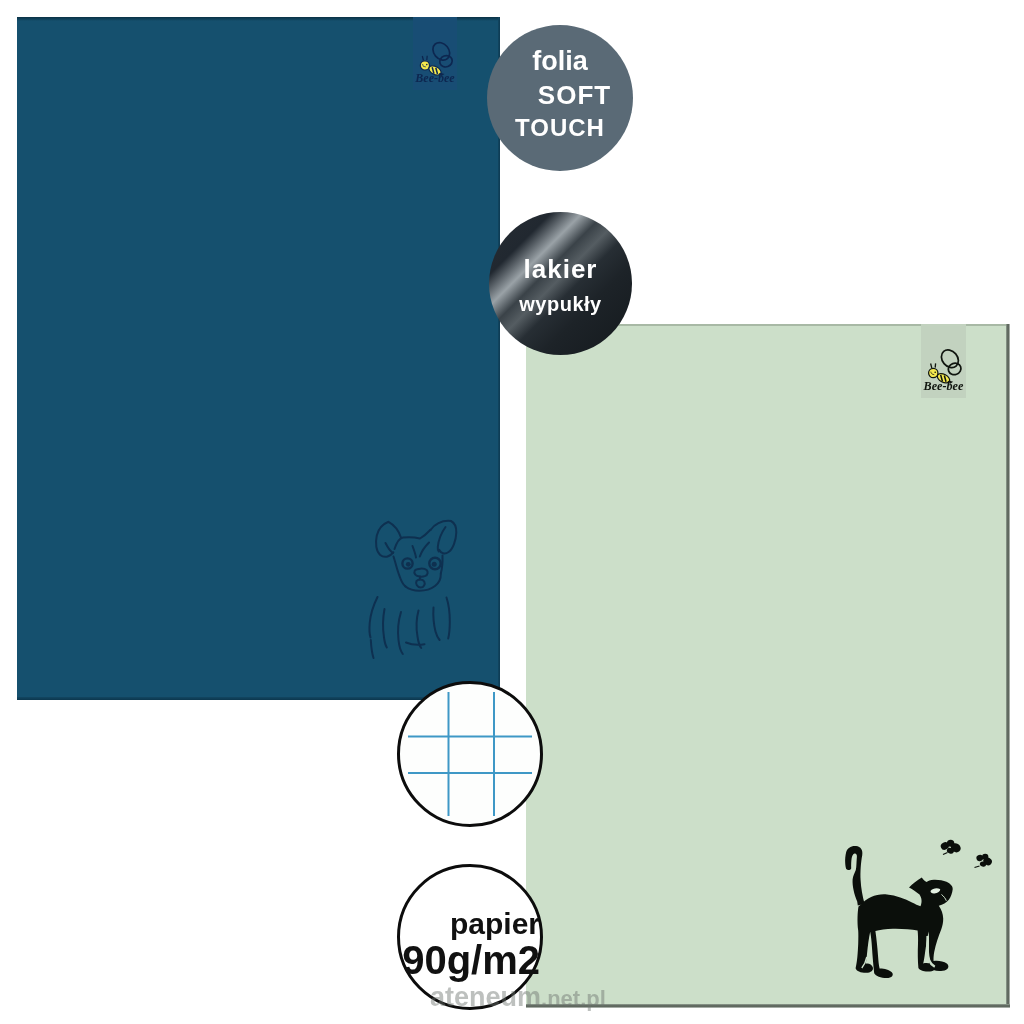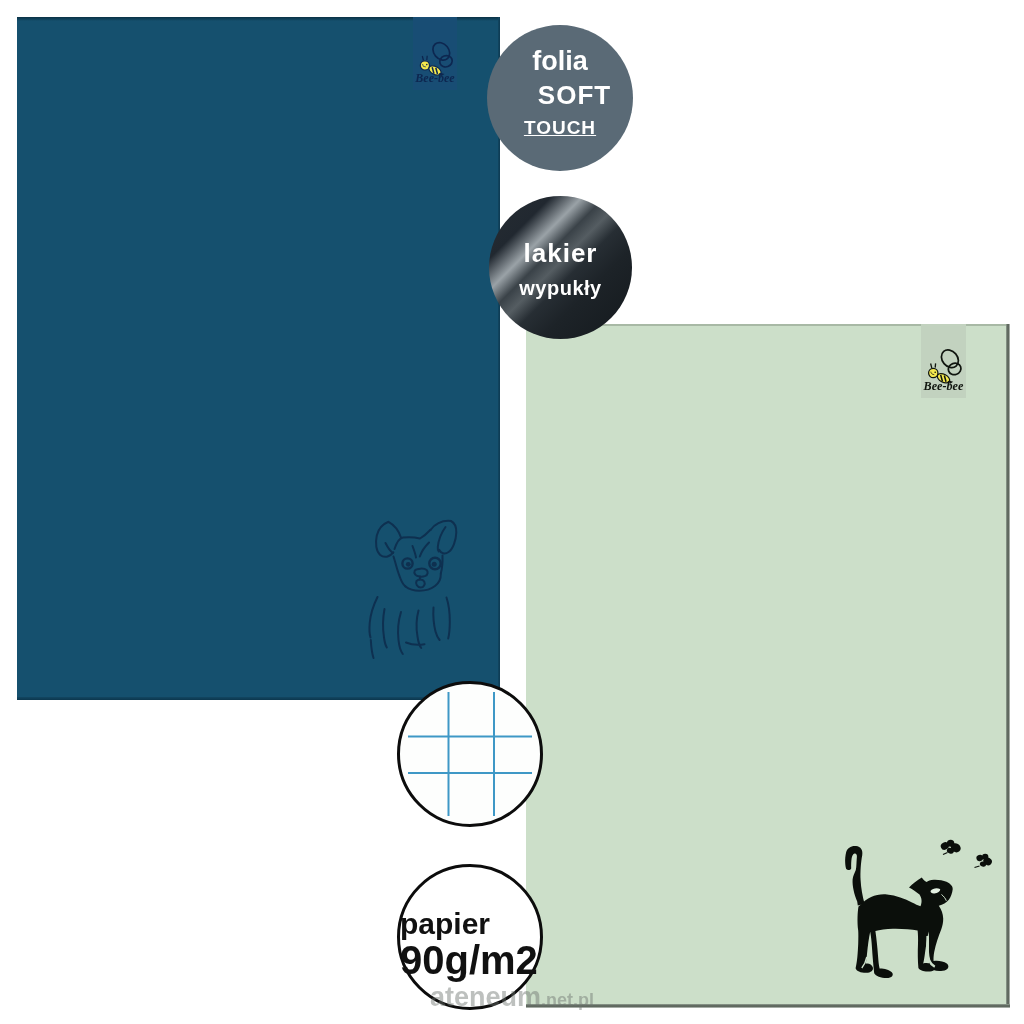--- a/index.html
+++ b/index.html
@@ -132,36 +132,36 @@
     <ellipse cx="985.2" cy="856.8" rx="3.2" ry="3"></ellipse>
     <ellipse cx="987.6" cy="861.3" rx="4.4" ry="3.8" transform="rotate(30 987.6 861.3)"></ellipse>
     <ellipse cx="983" cy="864.2" rx="3.2" ry="2.5" transform="rotate(15 983 864.2)"></ellipse>
     <path d="M979.5,866 L974.5,867.5" stroke="#0b0f0b" stroke-width="1.3" fill="none"></path>
   </g>
 </svg>
 
 <div class="abs" style="left:487px;top:25px;width:146px;height:146px;border-radius:50%;background:#5a6a76;color:#fff;text-align:center;font-weight:bold;">
   <div style="font-size:27px;margin-top:20px;line-height:33px;text-align:center;">folia</div>
   <div style="font-size:26px;line-height:34px;letter-spacing:1px;padding-left:29px;">SOFT</div>
-  <div style="font-size:19px;line-height:32px;letter-spacing:1px;text-decoration:underline;">TOUCH</div>
+  <div style="font-size:24px;line-height:32px;letter-spacing:1px;">TOUCH</div>
 </div>
 
-<div class="abs" style="left:489px;top:196px;width:143px;height:143px;border-radius:50%;color:#fff;text-align:center;font-weight:bold;background:linear-gradient(135deg,#272d33 0%,#212830 22%,#9aa2a7 33%,#3a4248 41%,#555d62 48%,#272e34 56%,#1d2328 68%,#14191d 100%);">
+<div class="abs" style="left:489px;top:212px;width:143px;height:143px;border-radius:50%;color:#fff;text-align:center;font-weight:bold;background:linear-gradient(135deg,#272d33 0%,#212830 22%,#9aa2a7 33%,#3a4248 41%,#555d62 48%,#272e34 56%,#1d2328 68%,#14191d 100%);">
   <div style="font-size:26px;margin-top:41px;line-height:33px;letter-spacing:1px;">lakier</div>
   <div style="font-size:20px;line-height:37px;letter-spacing:0.5px;">wypukły</div>
 </div>
 
 <div class="abs" style="left:397px;top:681px;width:146px;height:146px;border-radius:50%;background:#fdfefd;border:3px solid #0c0c0c;box-sizing:border-box;"></div>
 <svg class="abs" style="left:397px;top:681px;" width="146" height="146" viewBox="0 0 146 146">
   <g stroke="#3e98c6" stroke-width="2">
     <line x1="51.5" y1="11" x2="51.5" y2="135"></line>
     <line x1="97" y1="11" x2="97" y2="135"></line>
     <line x1="11" y1="55.5" x2="135" y2="55.5"></line>
     <line x1="11" y1="92" x2="135" y2="92"></line>
   </g>
 </svg>
 
-<div class="abs" style="left:397px;top:864px;width:146px;height:146px;border-radius:50%;background:#ffffff;border:3px solid #0c0c0c;box-sizing:border-box;color:#111;text-align:left;font-weight:bold;">
+<div class="abs" style="left:397px;top:864px;width:146px;height:146px;border-radius:50%;background:#ffffff;border:3px solid #0c0c0c;box-sizing:border-box;color:#111;text-align:right;font-weight:bold;">
   <div style="font-size:30px;margin-top:39px;line-height:36px;">papier</div>
   <div style="font-size:40px;line-height:37px;">90g/m2</div>
 </div>
 
-<div class="abs" style="left:430px;top:982px;color:rgba(108,116,110,0.45);font-weight:bold;font-size:27px;letter-spacing:0px;">ateneum<span style="font-size:18px;">.net.pl</span></div>
+<div class="abs" style="left:430px;top:982px;color:rgba(108,116,110,0.45);font-weight:bold;font-size:27px;letter-spacing:0px;">ateneum<span style="font-size:22px;">.net.pl</span></div>
 
 </body></html>

